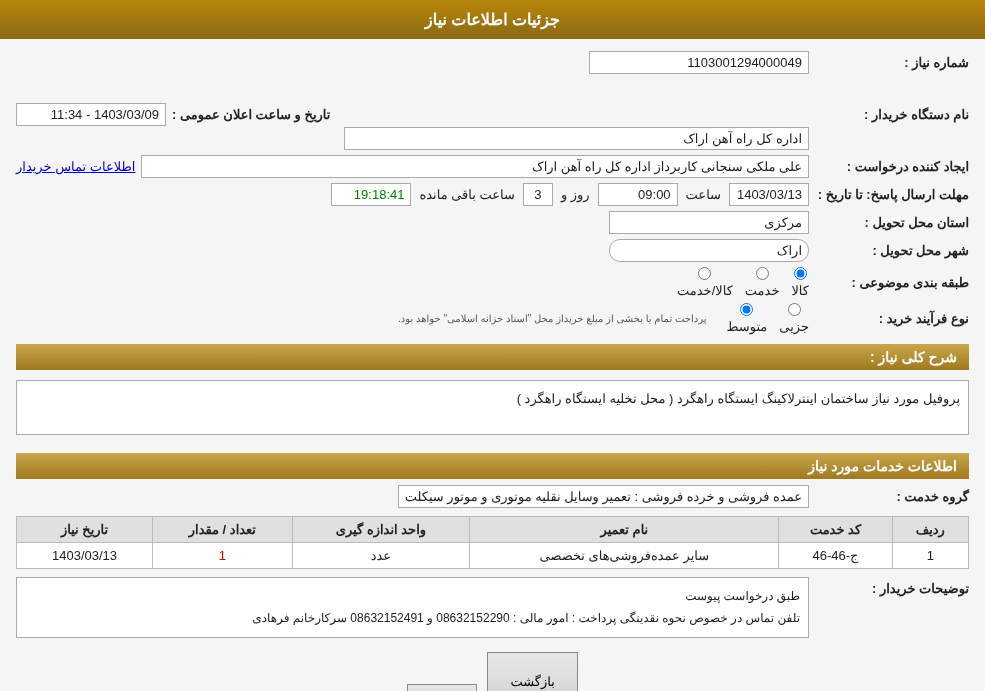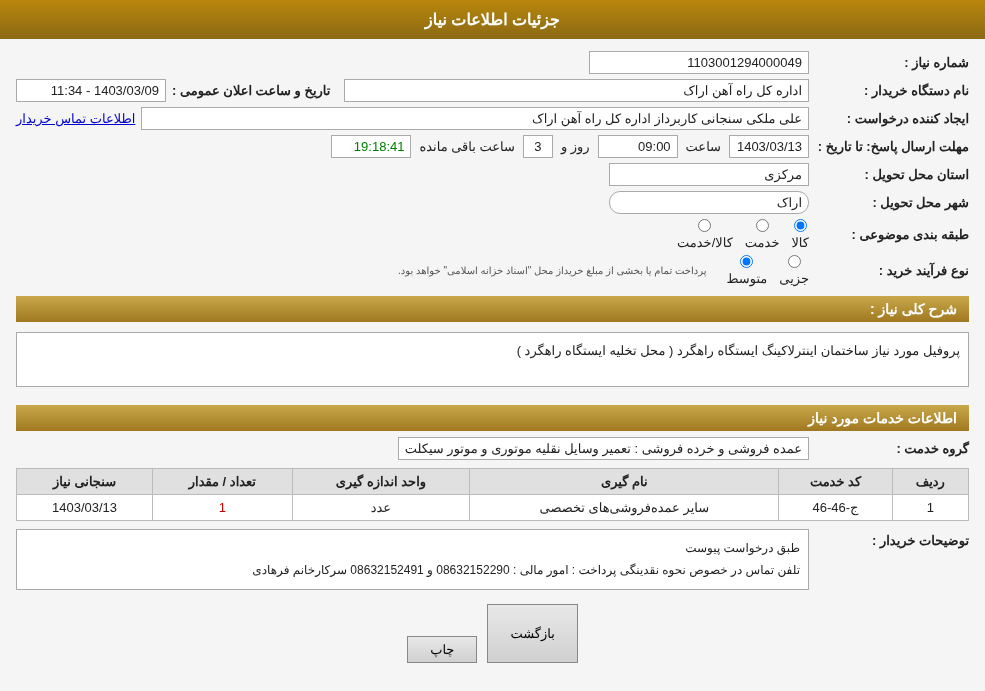--- a/index.html
+++ b/index.html
@@ -151,21 +151,21 @@
       <div class="info-row-label">شماره نیاز :</div>
       <div class="info-row-value">
         <span class="value-box" style="min-width:220px;">1103001294000049</span>
       </div>
     </div>
 
     <div class="info-row">
       <div class="info-row-label">نام دستگاه خریدار :</div>
       <div class="info-row-value">
         <div class="row-flex">
-          <span class="value-box" style="flex:1;min-width:200px;">اداره کل راه آهن اراک</span>
+          <span class="value-box" style="flex:1;min-width:200px;margin-top:48px;">اداره کل راه آهن اراک</span>
           <span style="font-weight:bold;margin-right:8px;">تاریخ و ساعت اعلان عمومی :</span>
           <span class="value-box" style="min-width:150px;padding-left:16px;">1403/03/09 - 11:34</span>
         </div>
       </div>
     </div>
 
     <div class="info-row">
       <div class="info-row-label">ایجاد کننده درخواست :</div>
       <div class="info-row-value">
         <div class="row-flex">
@@ -258,24 +258,24 @@
       <div class="info-row-value">
         <span class="value-box" style="min-width:400px;">عمده فروشی و خرده فروشی : تعمیر وسایل نقلیه موتوری و موتور سیکلت</span>
       </div>
     </div>
 
     <table class="service-table">
       <thead>
         <tr>
           <th>ردیف</th>
           <th>کد خدمت</th>
-          <th>نام گیری</th>
+          <th>نام تعمیر</th>
           <th>واحد اندازه گیری</th>
           <th>تعداد / مقدار</th>
-          <th>سنجانی نیاز</th>
+          <th>تاریخ نیاز</th>
         </tr>
       </thead>
       <tbody id="service-table-body">
       <tr>
         <td>1</td>
         <td>ج-46-46</td>
         <td>سایر عمده‌فروشی‌های تخصصی</td>
         <td>عدد</td>
         <td class="highlight">1</td>
         <td>1403/03/13</td>

